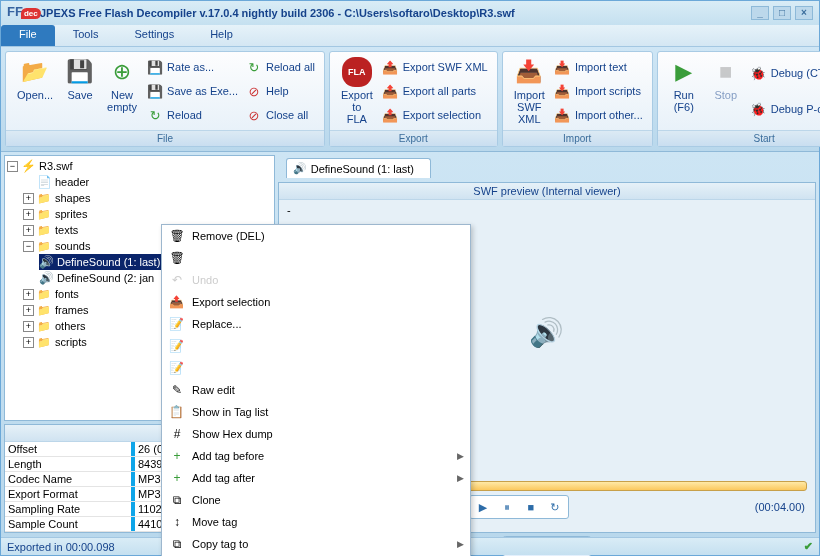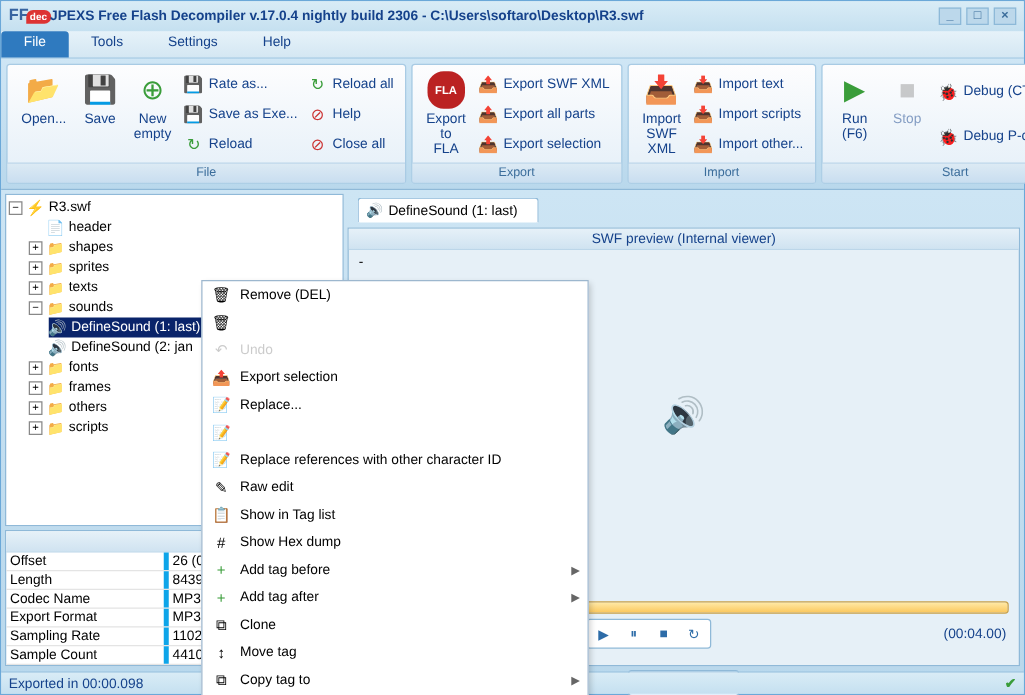--- a/index.html
+++ b/index.html
@@ -356,21 +356,20 @@
       </div>
     <div class="ctx-item">
         <span class="ctx-ico">📝</span>
         <span>Replace...</span>
       </div>
     <div class="ctx-item">
         <span class="ctx-ico">📝</span>
       </div>
     <div class="ctx-item">
         <span class="ctx-ico">📝</span>
-        <span>Replace references with other character ID</span>
       </div>
     <div class="ctx-item">
         <span class="ctx-ico">✎</span>
         <span>Raw edit</span>
       </div>
     <div class="ctx-item">
         <span class="ctx-ico">📋</span>
         <span>Show in Tag list</span>
       </div>
     <div class="ctx-item">

